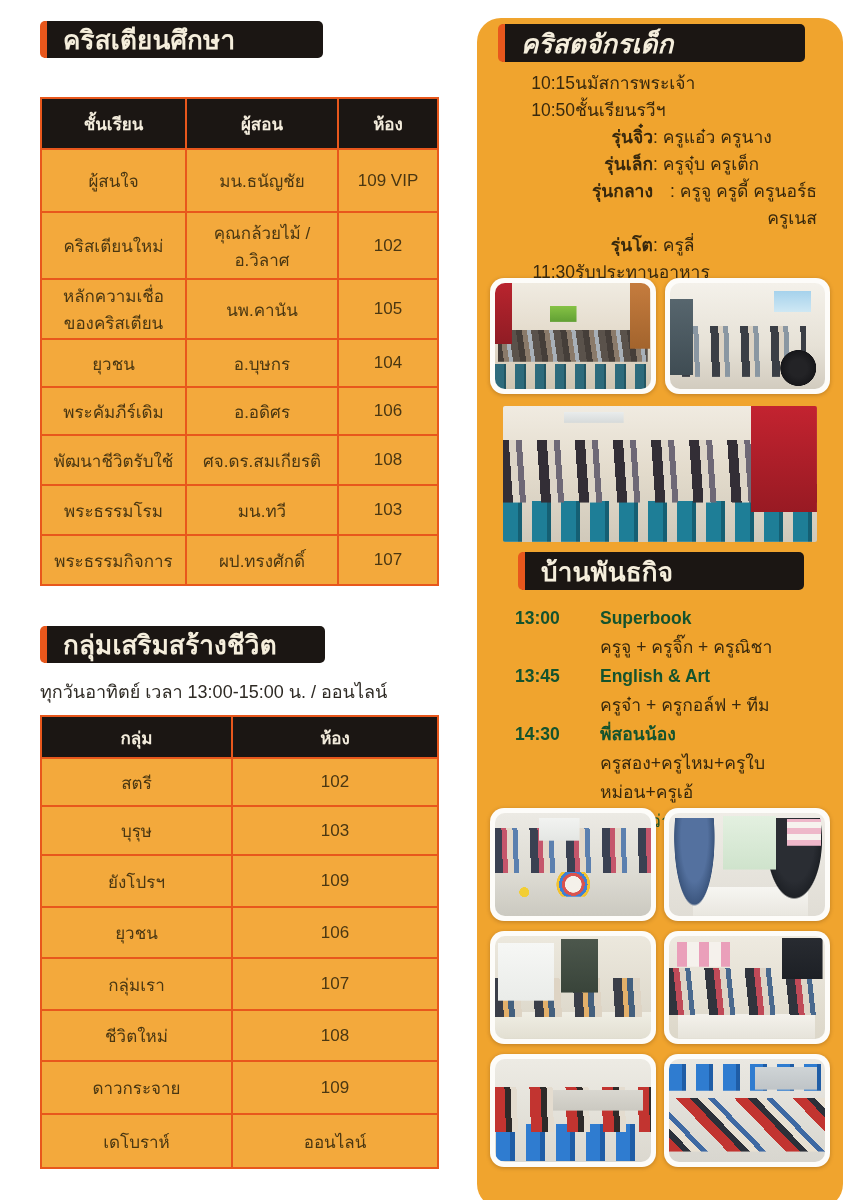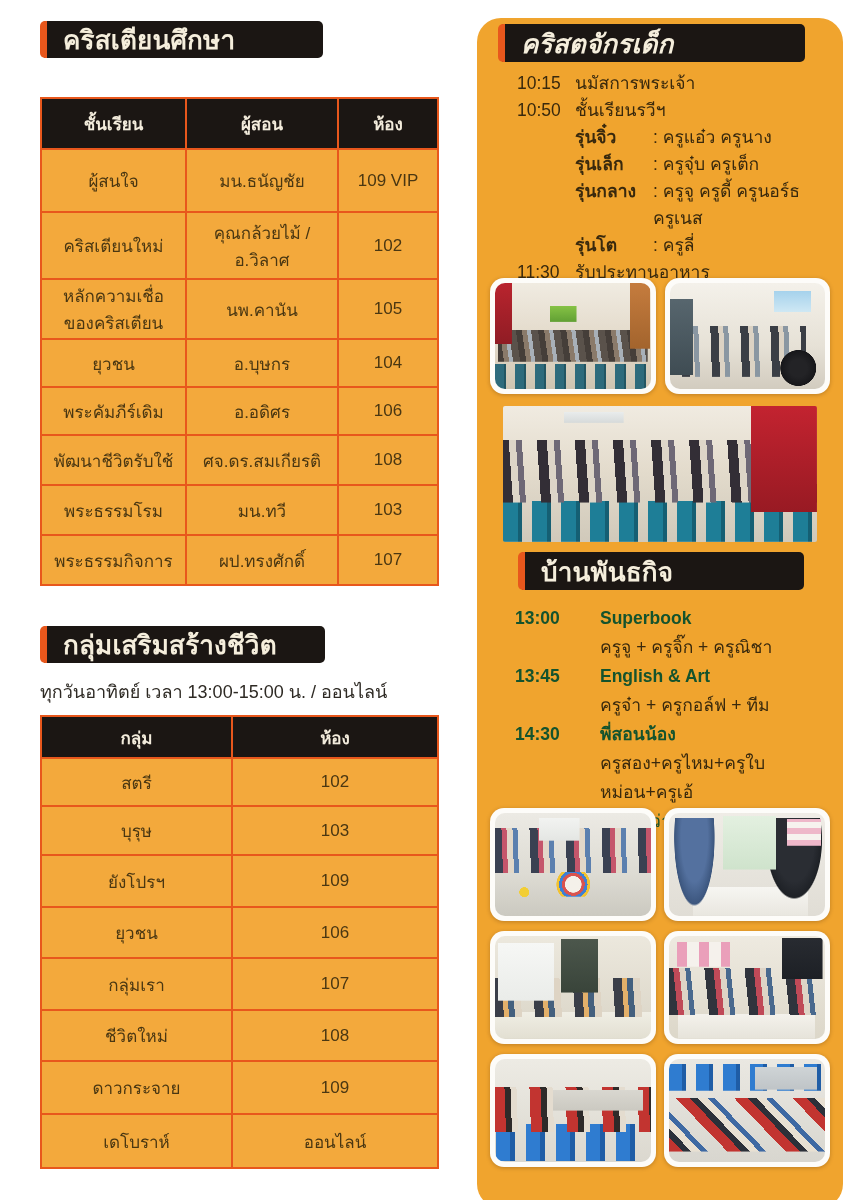--- a/index.html
+++ b/index.html
@@ -19,22 +19,22 @@
                  border:2px solid #e8571c;text-align:center;padding:2px 6px;}
   table.sched td{background:#f3a93c;color:#4a3712;font-size:17px;border:2px solid #e8571c;
                  text-align:center;padding:2px 10px;overflow-wrap:break-word;}
 
   
   .panel{position:absolute;left:477px;top:18px;width:366px;height:1190px;
          background:#f0a42e;border-radius:24px;}
   .panel .title-bar{position:absolute;}
 
   .krow{display:flex;line-height:27px;font-size:17.5px;color:#39290d;}
-  .ktime{width:58px;flex:none;}
-  .kclass{display:flex;line-height:27px;font-size:17.5px;color:#39290d;margin-left:58px;}
+  .ktime{width:58px;flex:none;text-align:right;}
+  .kclass{display:flex;line-height:27px;font-size:17.5px;color:#39290d;margin-left:58px;text-align:right;}
   .kclass .klabel{width:78px;flex:none;font-weight:bold;}
 
   .mrow{display:flex;line-height:29px;font-size:17.5px;color:#14532d;}
   .mtime{width:85px;flex:none;font-weight:bold;}
   .mtime.reg{font-weight:normal;}
   .mact{font-weight:bold;}
   .mact.reg{font-weight:normal;}
   .mteam{margin-left:85px;line-height:29px;font-size:17.5px;color:#39290d;}
 
   

